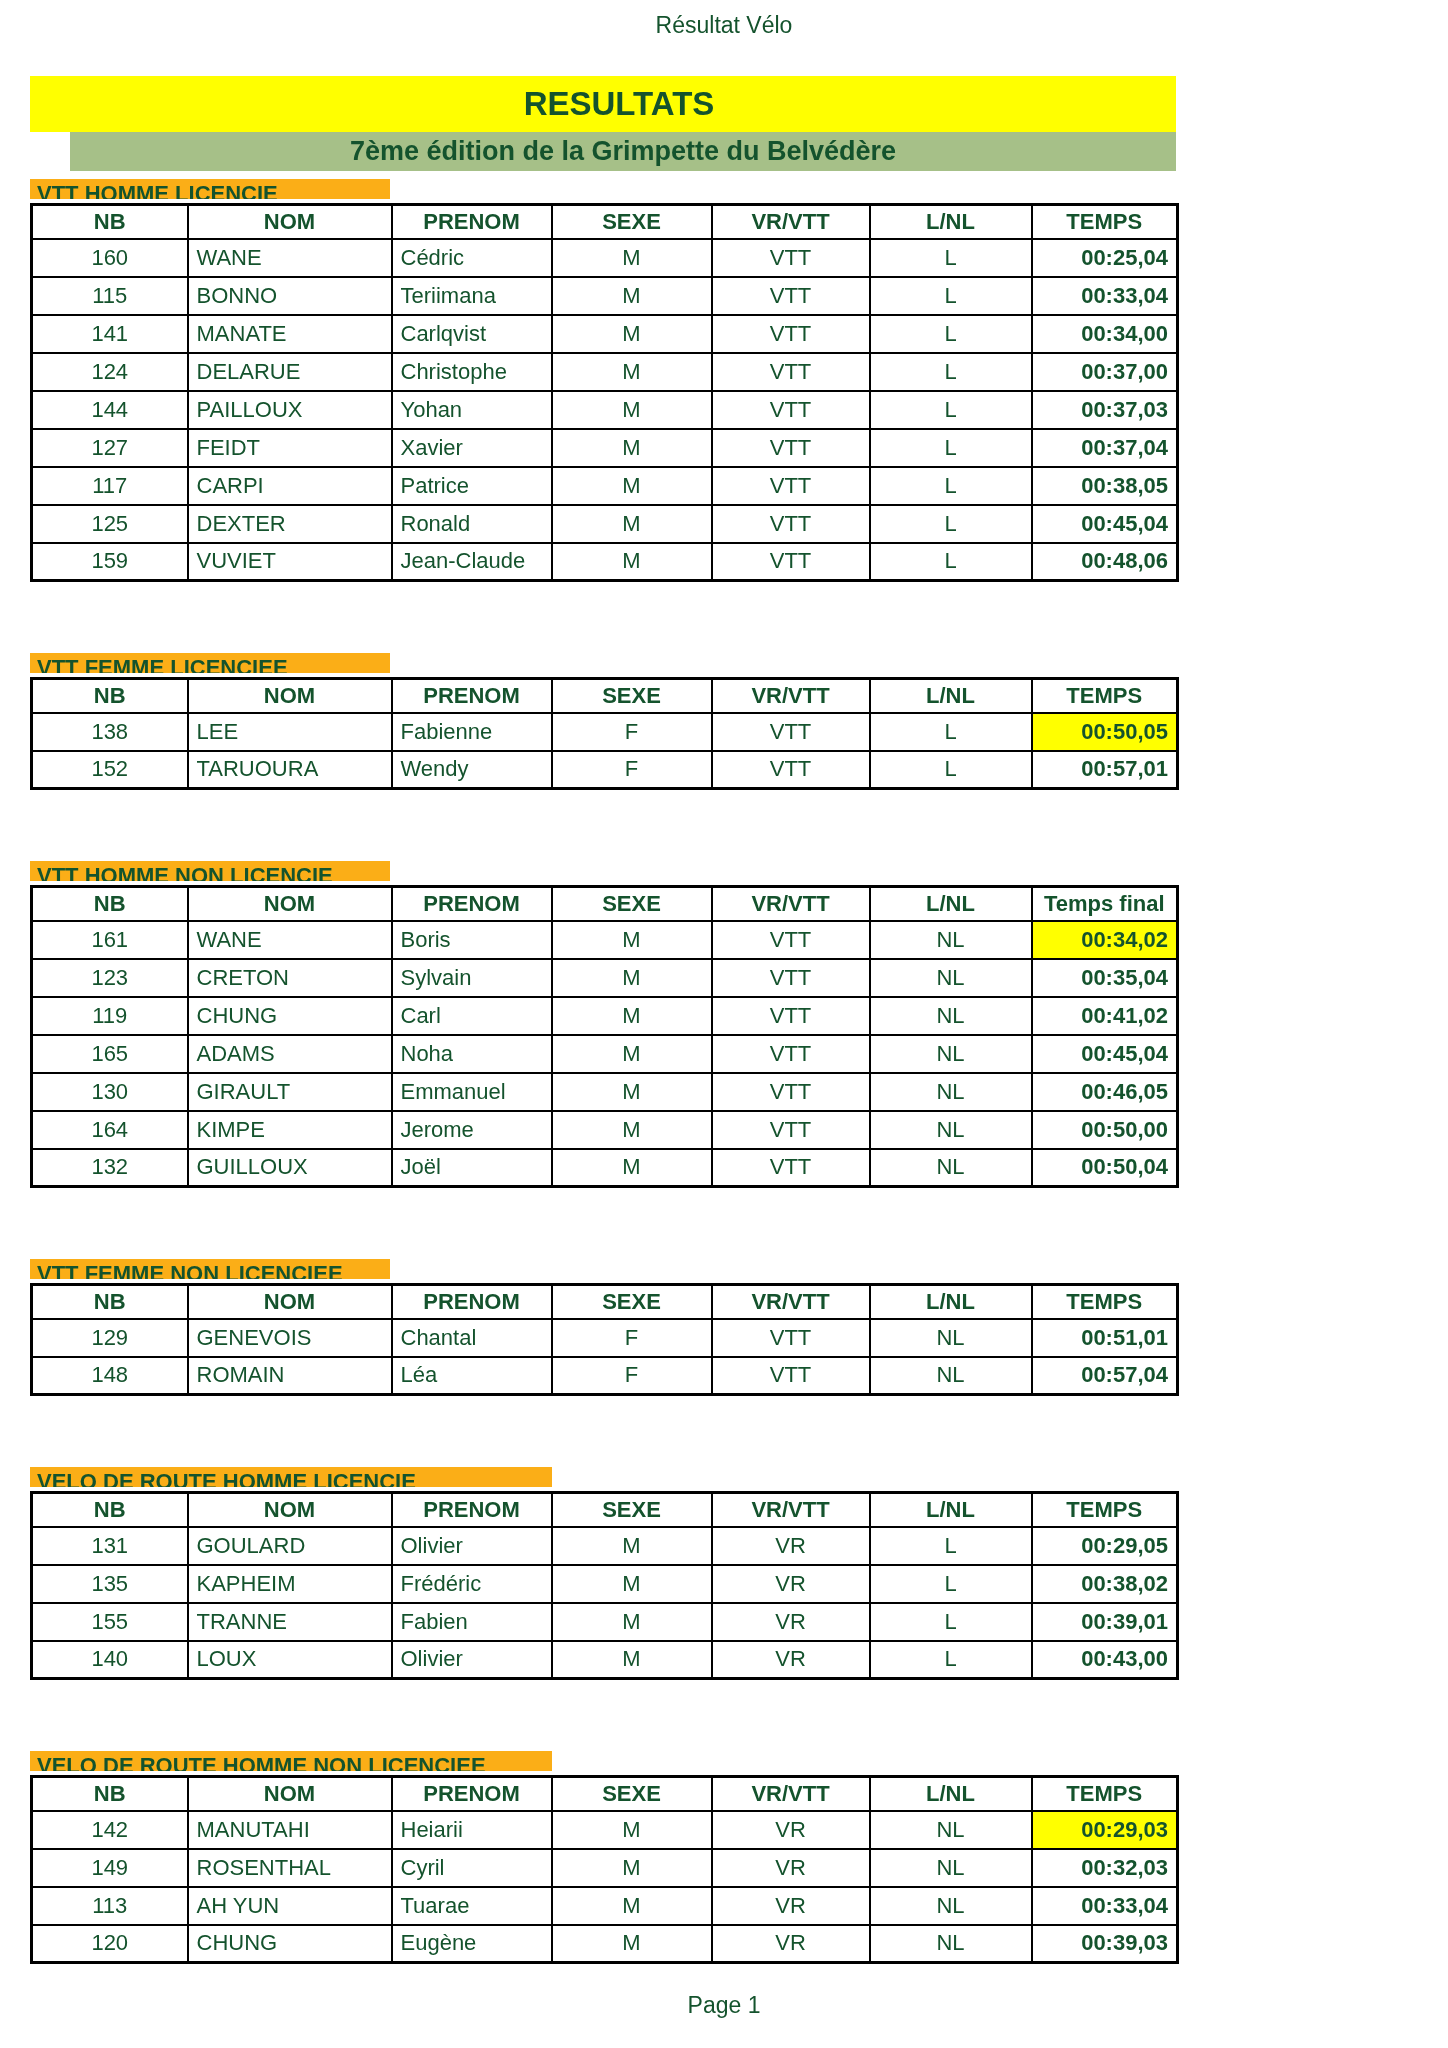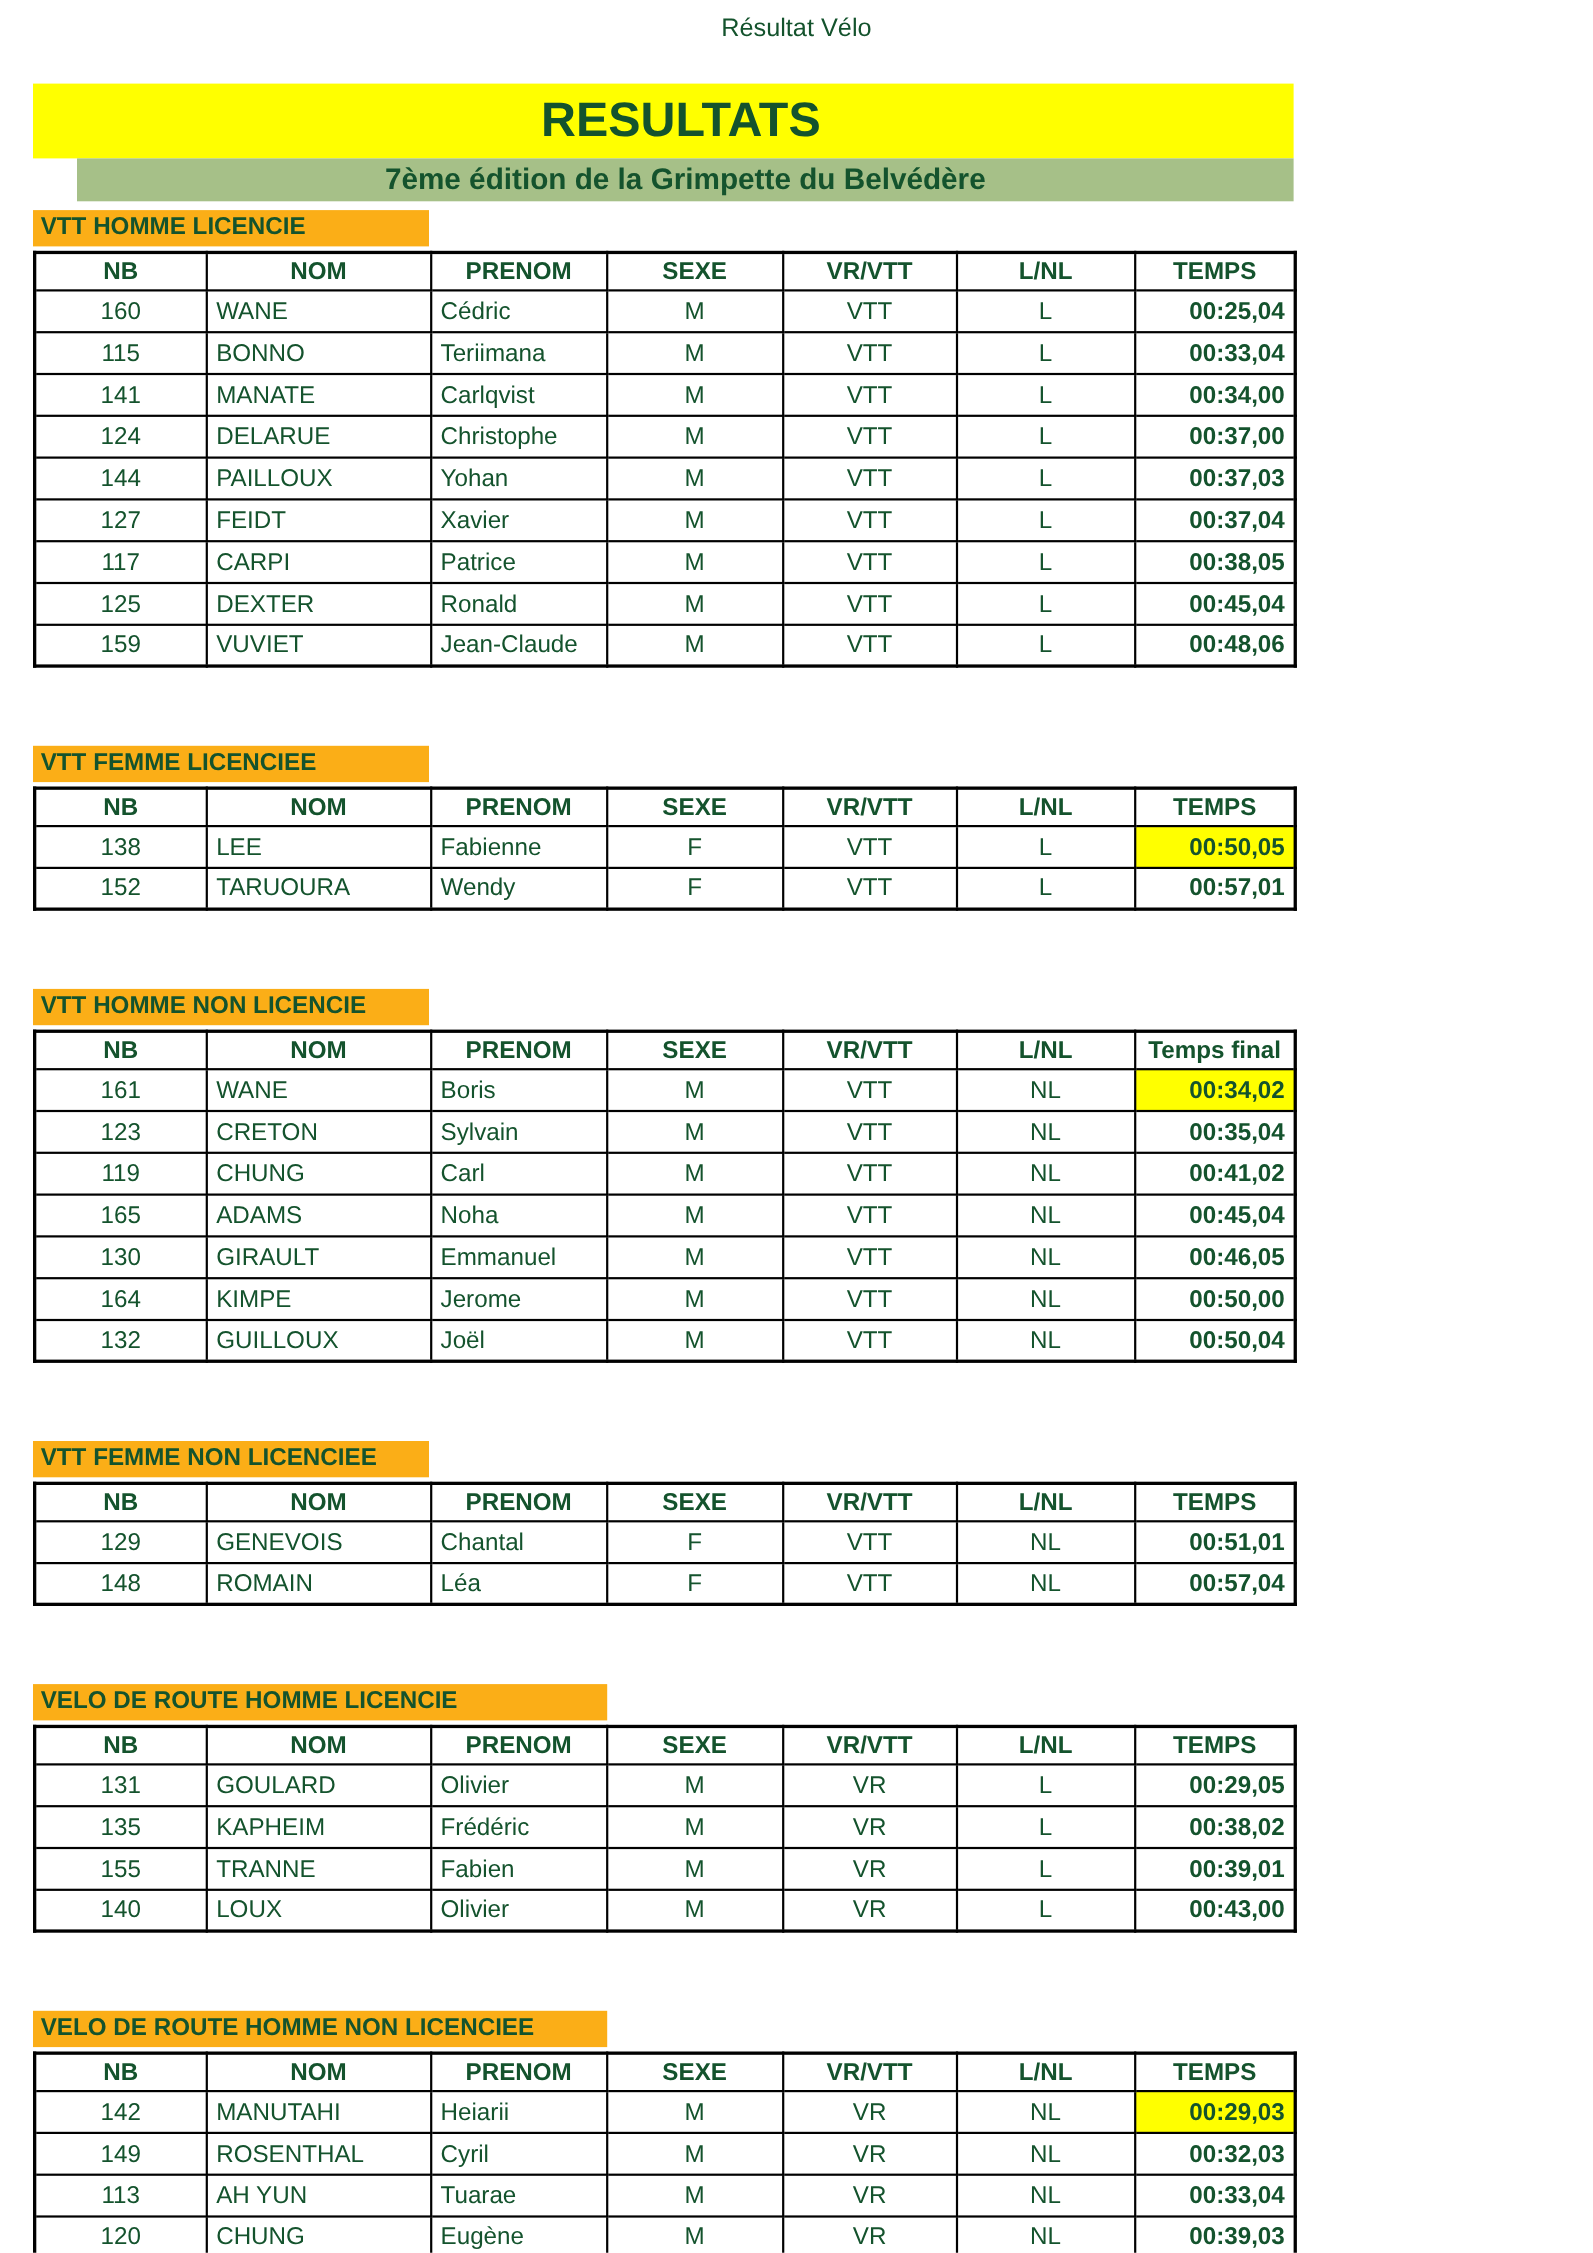--- a/index.html
+++ b/index.html
@@ -25,43 +25,43 @@
     font-size: 23px;
     font-weight: normal;
   }
   .content {
     margin-left: 30px;
     margin-top: 37px;
     width: 1146px;
   }
   .banner-yellow {
     background: var(--banner-yellow);
-    height: 68px;
+    height: 56px;
     display: flex;
     align-items: center;
     justify-content: center;
     font-weight: bold;
-    font-size: 44px;
+    font-size: 33px;
     padding-left: 32px;
   }
   .banner-green {
     background: var(--banner-green);
     height: 39px;
     display: flex;
     align-items: center;
     justify-content: center;
     font-weight: bold;
     font-size: 27px;
     margin-left: 40px;
   }
   .section { margin-top: 71px; }
   .section.first { margin-top: 8px; }
   .section-label {
     background: var(--section-orange);
-    height: 33px;
+    height: 20px;
     line-height: 30px;
     font-weight: bold;
     font-size: 22px;
     padding-left: 7px;
     margin-bottom: 4px;
     white-space: nowrap;
     overflow: hidden;
   }
   .section-label.span2 { width: 360px; }
   .section-label.span3 { width: 522px; }

